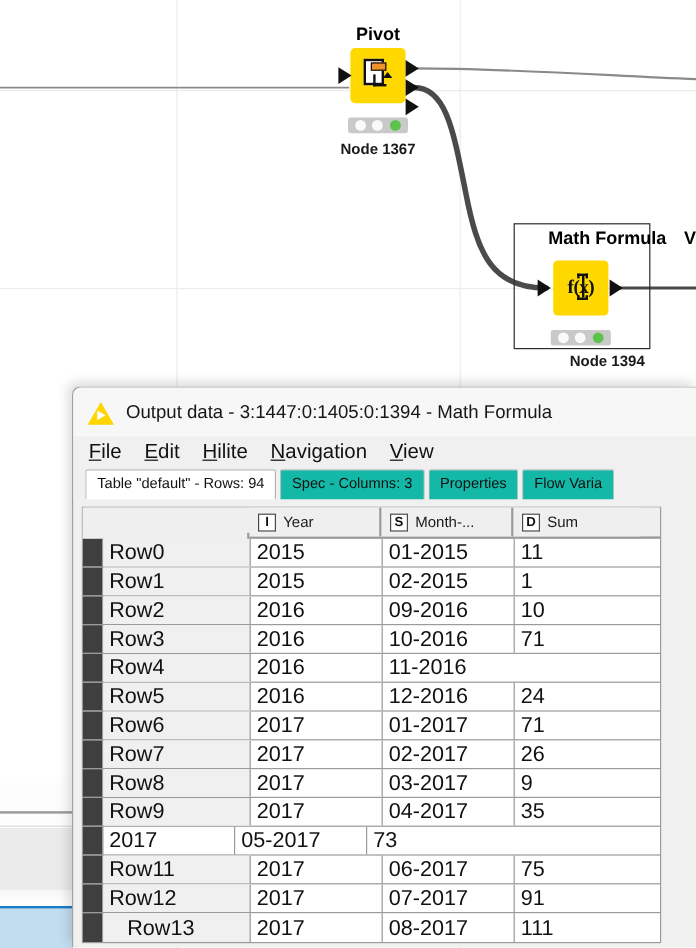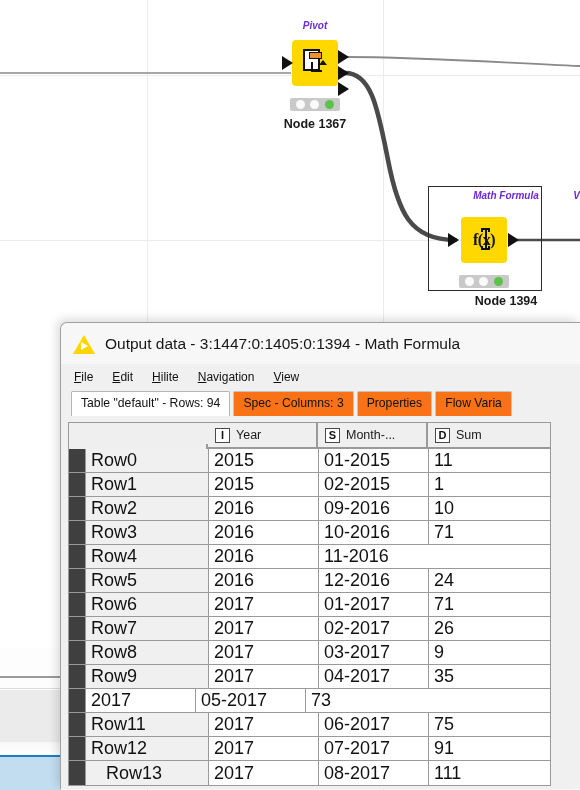--- a/index.html
+++ b/index.html
@@ -12,21 +12,21 @@
 
   
   #canvas{position:absolute;left:0;top:0;width:580px;height:790px;background:#fff;overflow:hidden;}
   .gridline-v{position:absolute;top:0;width:1px;height:790px;background:#ececec;}
   .gridline-h{position:absolute;left:0;height:1px;width:580px;background:#ececec;}
 
   
   .node{position:absolute;}
   .node-title{
     position:absolute;left:50%;transform:translateX(-50%);
-    white-space:nowrap;font-size:10px;font-weight:bold;color:#6d28d9;font-style:italic;
+    white-space:nowrap;font-size:15px;font-weight:bold;color:#000000;
   }
   .node-body{
     position:absolute;width:46px;height:46px;border-radius:4px;
     background:#ffd800;box-shadow:0 0 0 0 rgba(0,0,0,0);
   }
   .node-status{
     position:absolute;width:50px;height:13px;border-radius:2px;background:#c9c9c9;
     display:flex;align-items:center;justify-content:space-around;padding:0 3px;box-sizing:border-box;
   }
   .dot{width:9px;height:9px;border-radius:50%;background:#fafafa;}
@@ -80,27 +80,27 @@
     position:absolute;left:0;top:1px;width:0;height:0;
     border-left:11px solid transparent;border-right:11px solid transparent;border-bottom:19px solid #ffd400;
   }
   .knime-icon .play{
     position:absolute;left:7.5px;top:8px;width:0;height:0;
     border-top:4.5px solid transparent;border-bottom:4.5px solid transparent;border-left:7px solid #ffffff;
   }
   #dlg-title{font-size:15.5px;color:#161616;white-space:nowrap;}
 
   #menubar{height:26px;background:#f0f0f0;display:flex;align-items:center;padding-left:13px;gap:19px;}
-  .menu-item{font-size:12px;color:#111;white-space:nowrap;}
+  .menu-item{font-size:17px;color:#111;white-space:nowrap;}
   .menu-item u{text-decoration:underline;}
 
   #tabbar{height:26px;background:#f0f0f0;display:flex;align-items:flex-end;padding-left:10px;gap:3px;box-sizing:border-box;}
   .tab{
     font-size:12.2px;color:#111;white-space:nowrap;padding:4px 9px 5px 9px;
-    background:#f97316;border:1px solid #c4c4c4;border-bottom:none;
+    background:#14b8a6;border:1px solid #c4c4c4;border-bottom:none;
     border-top-left-radius:2px;border-top-right-radius:2px;line-height:15px;
   }
   .tab.active{background:#ffffff;border-color:#b5b5b5;color:#111;}
 
   
   #table-wrap{position:absolute;left:7px;top:99px;width:513px;height:368px;background:#f0f0f0;overflow:hidden;}
   #table{position:absolute;left:0;top:0;width:483px;background:#fff;border:1px solid #9a9a9a;box-sizing:border-box;}
   .thead{display:flex;height:26px;background:#efefef;border-bottom:2px solid #9a9a9a;box-sizing:border-box;}
   .th{
     display:flex;align-items:center;font-size:12.5px;color:#1a1a1a;

